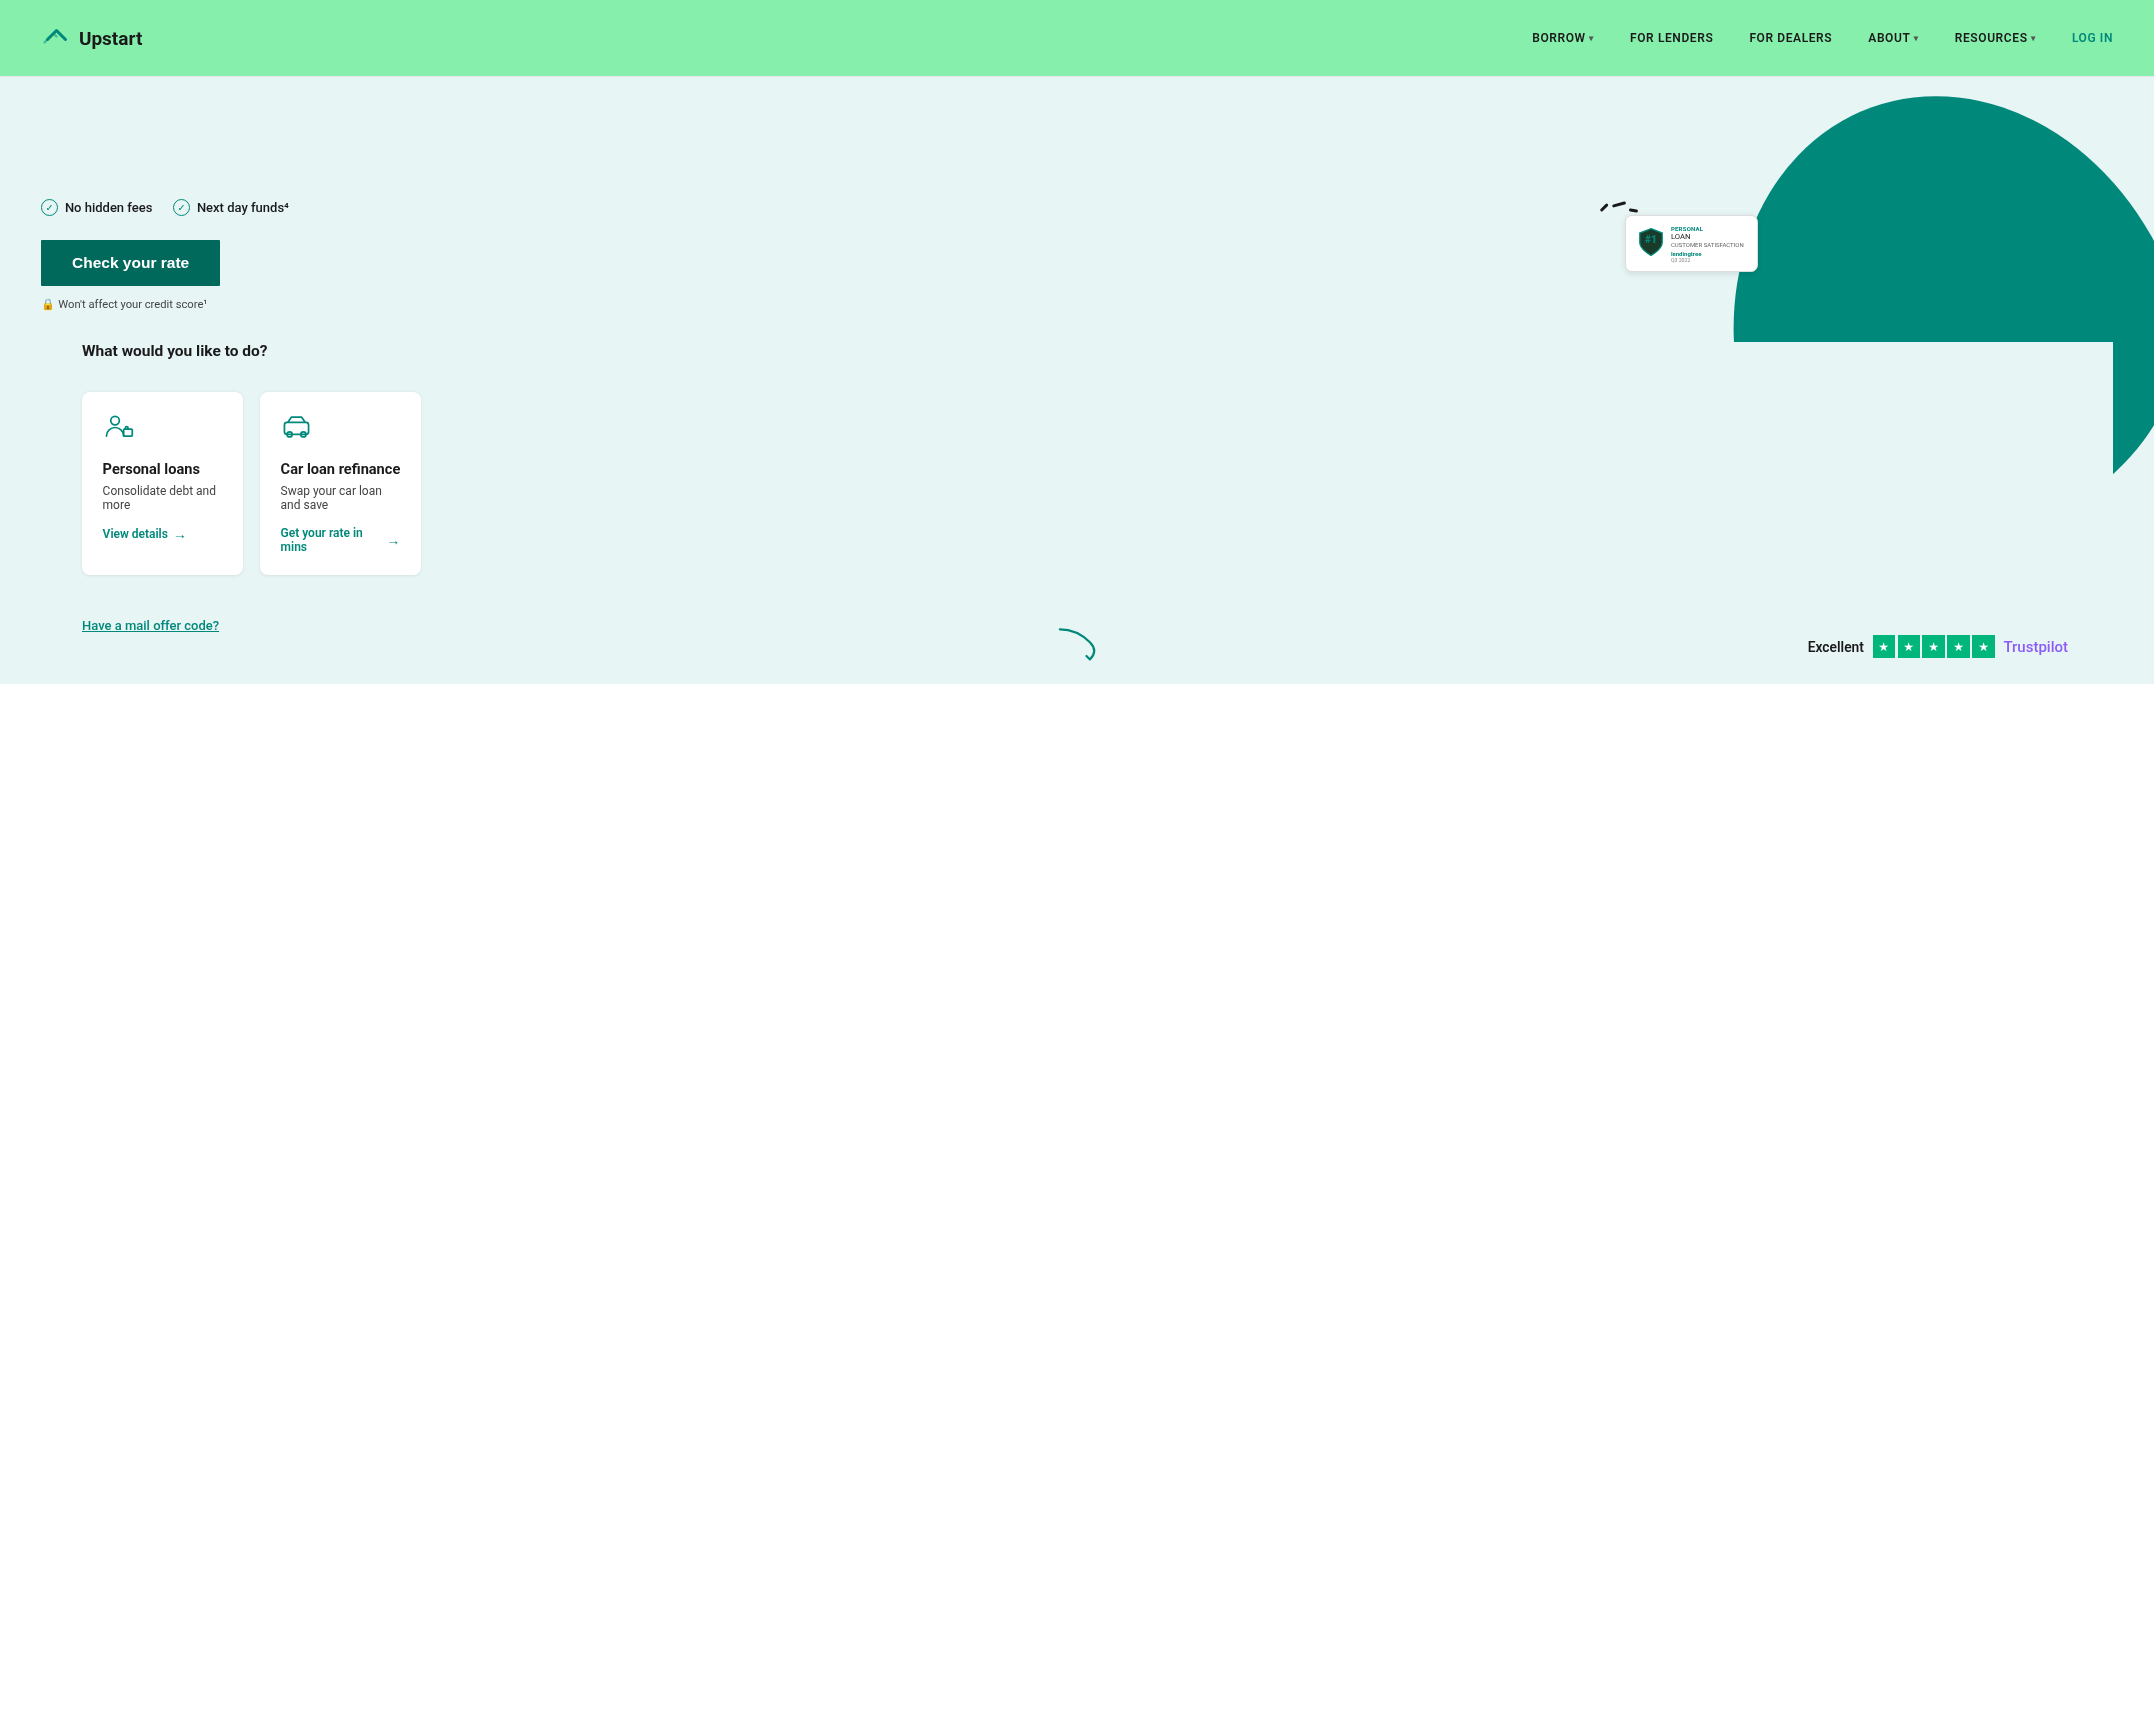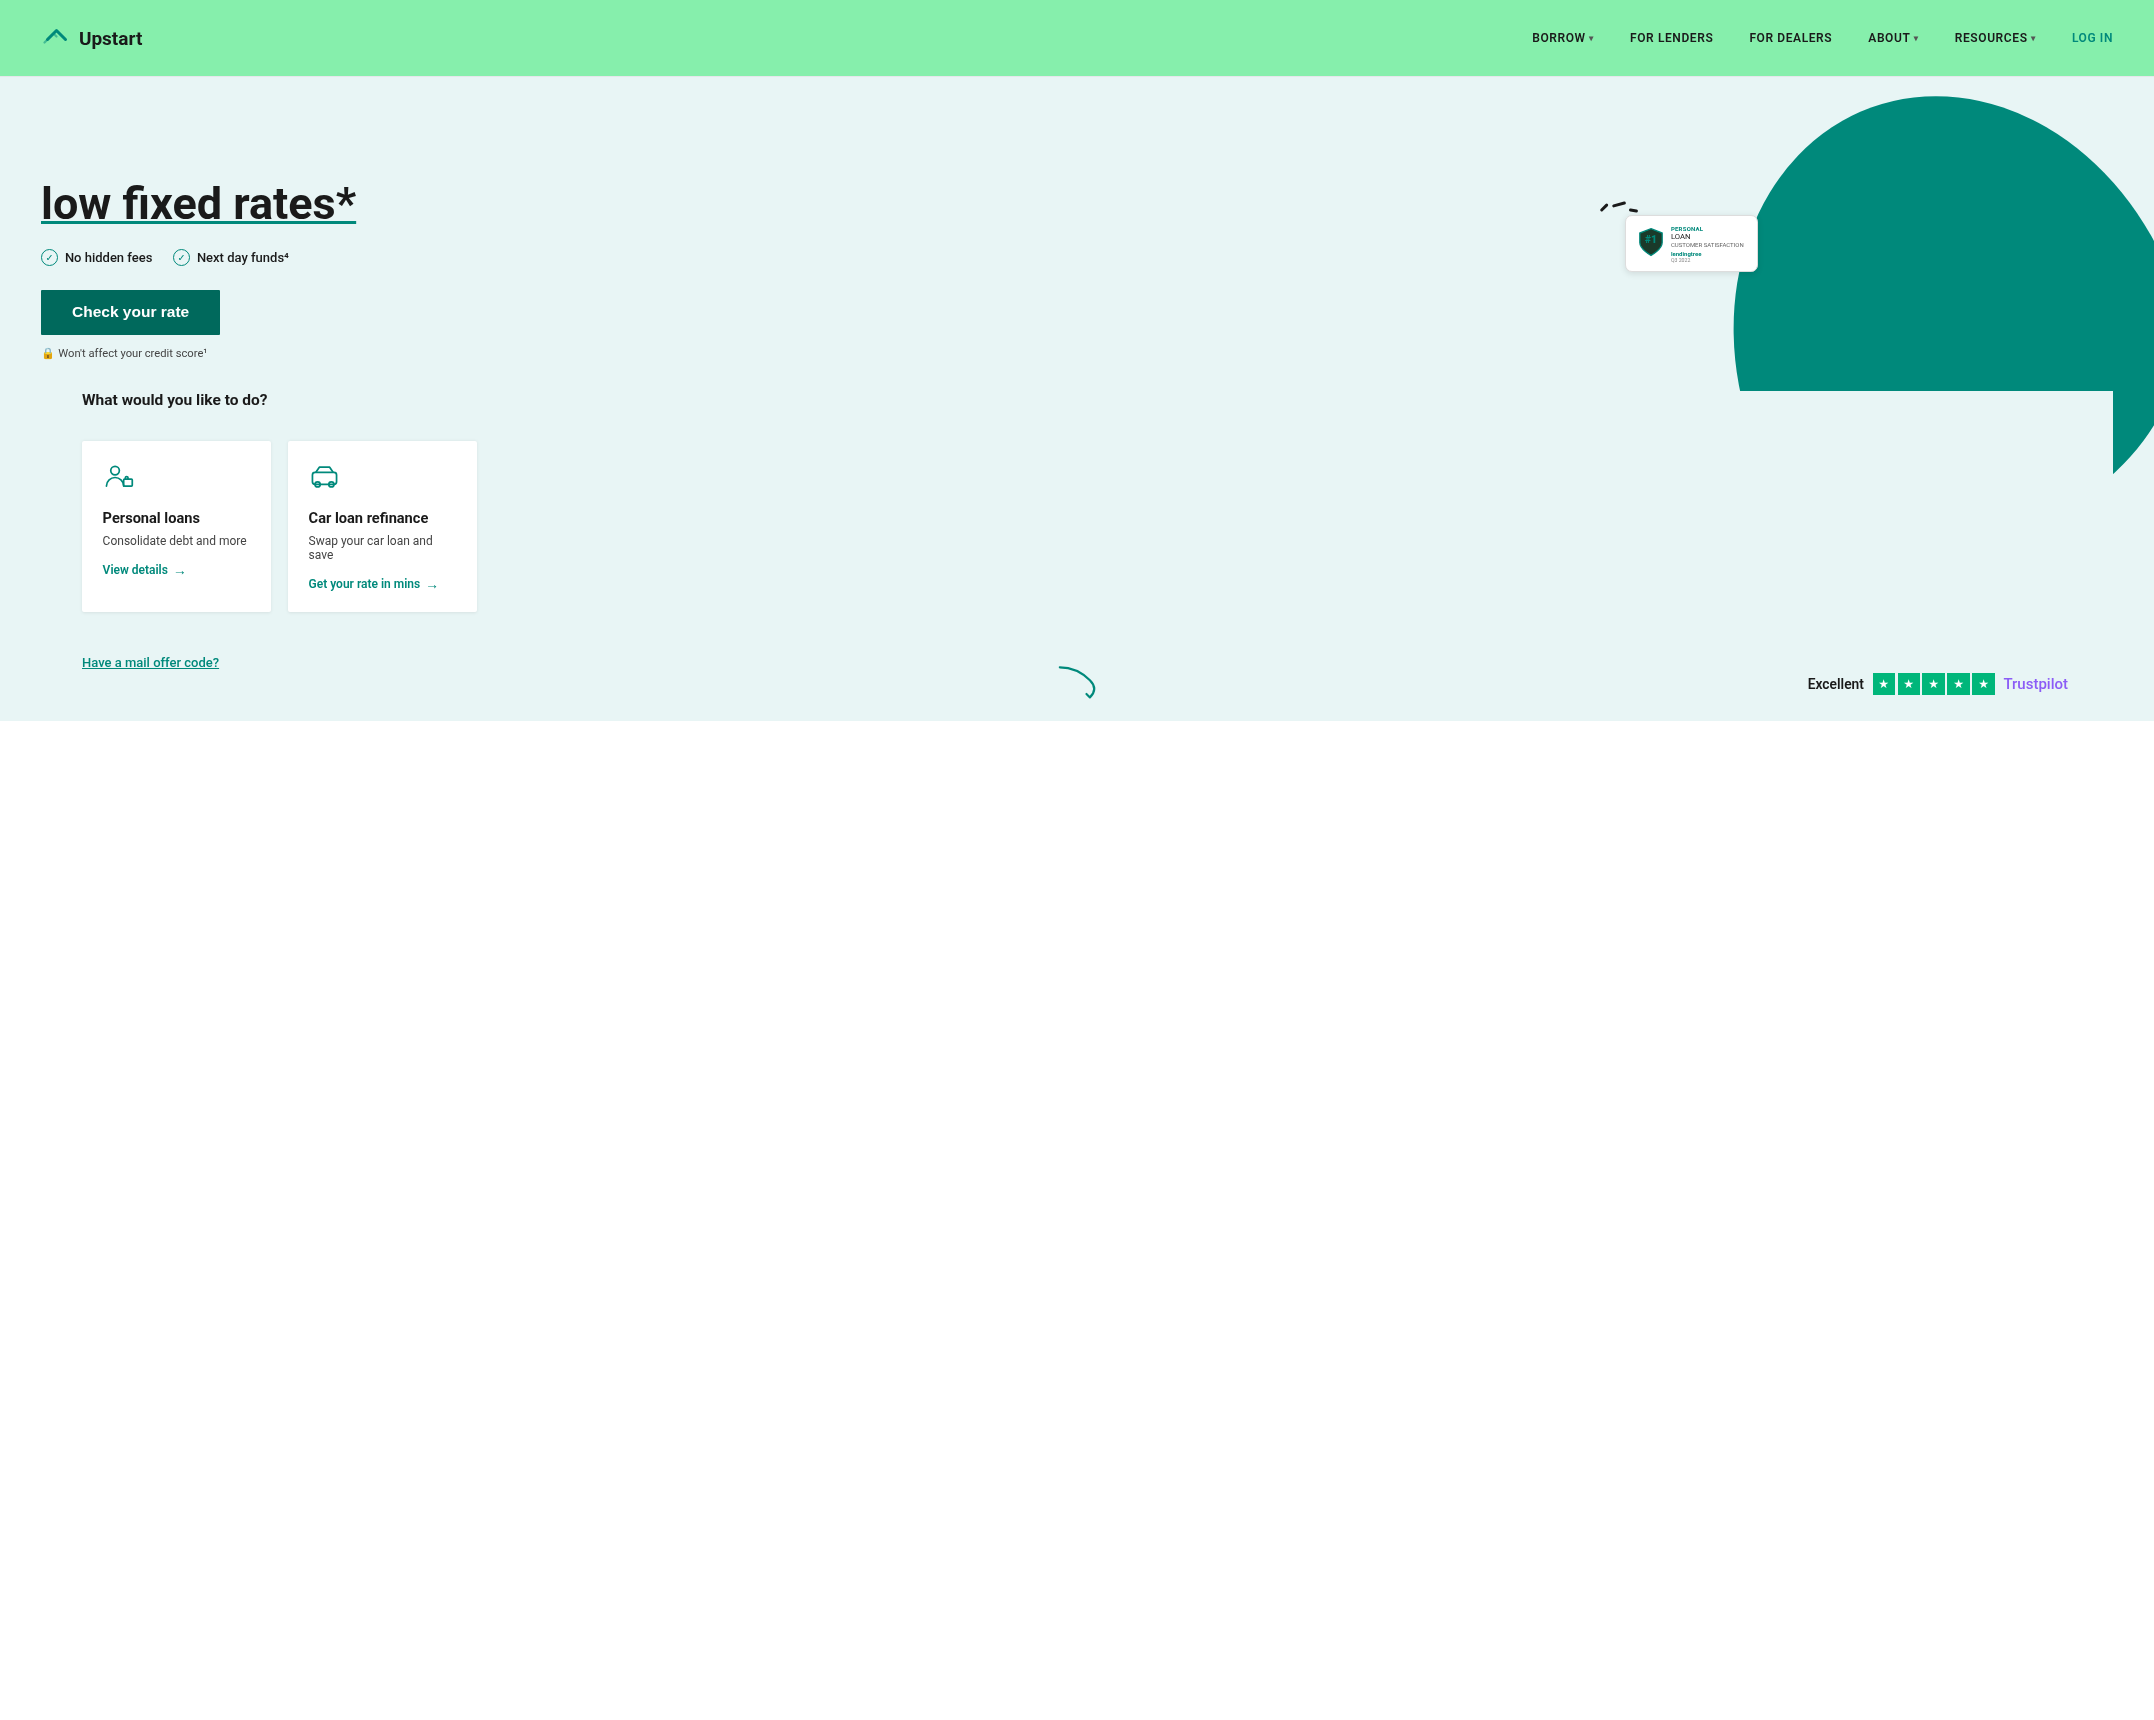--- a/index.html
+++ b/index.html
@@ -219,23 +219,23 @@
       font-weight: 700;
       color: #1a1a1a;
       margin-bottom: 32px;
     }
     .cards-row {
       display: flex;
       gap: 17px;
     }
     .card {
       background: #fff;
-      border-radius: 2px;
+      border-radius: 8px;
       padding: 20.6px;
-      width: 189px;
+      width: 161px;
       box-shadow: 0 0.9px 3.4px rgba(0,0,0,0.08);
     }
     .card-icon {
       font-size: 24px;
       color: #00897b;
       margin-bottom: 10.3px;
     }
     .card-title {
       font-size: 14.6px;
       font-weight: 700;
@@ -397,21 +397,20 @@
 
   <div class="loading-dots">
     <div class="dot-line" style="transform:rotate(-45deg); width:10.3px"></div>
     <div class="dot-line" style="transform:rotate(-15deg); width:13.8px; margin-top:-3.4px"></div>
     <div class="dot-line" style="transform:rotate(10deg); width:8.6px; margin-top:3.4px"></div>
   </div>
 
   <div class="hero-content">
     <h1>
       <br>
-      <span class="underline">low fixed rates*</span>
     </h1>
 
     <div class="hero-badges">
       <div class="badge-item">
         <div class="check-circle">✓</div>
         <span>No hidden fees</span>
       </div>
       <div class="badge-item">
         <div class="check-circle">✓</div>
         <span>Next day funds⁴</span>

